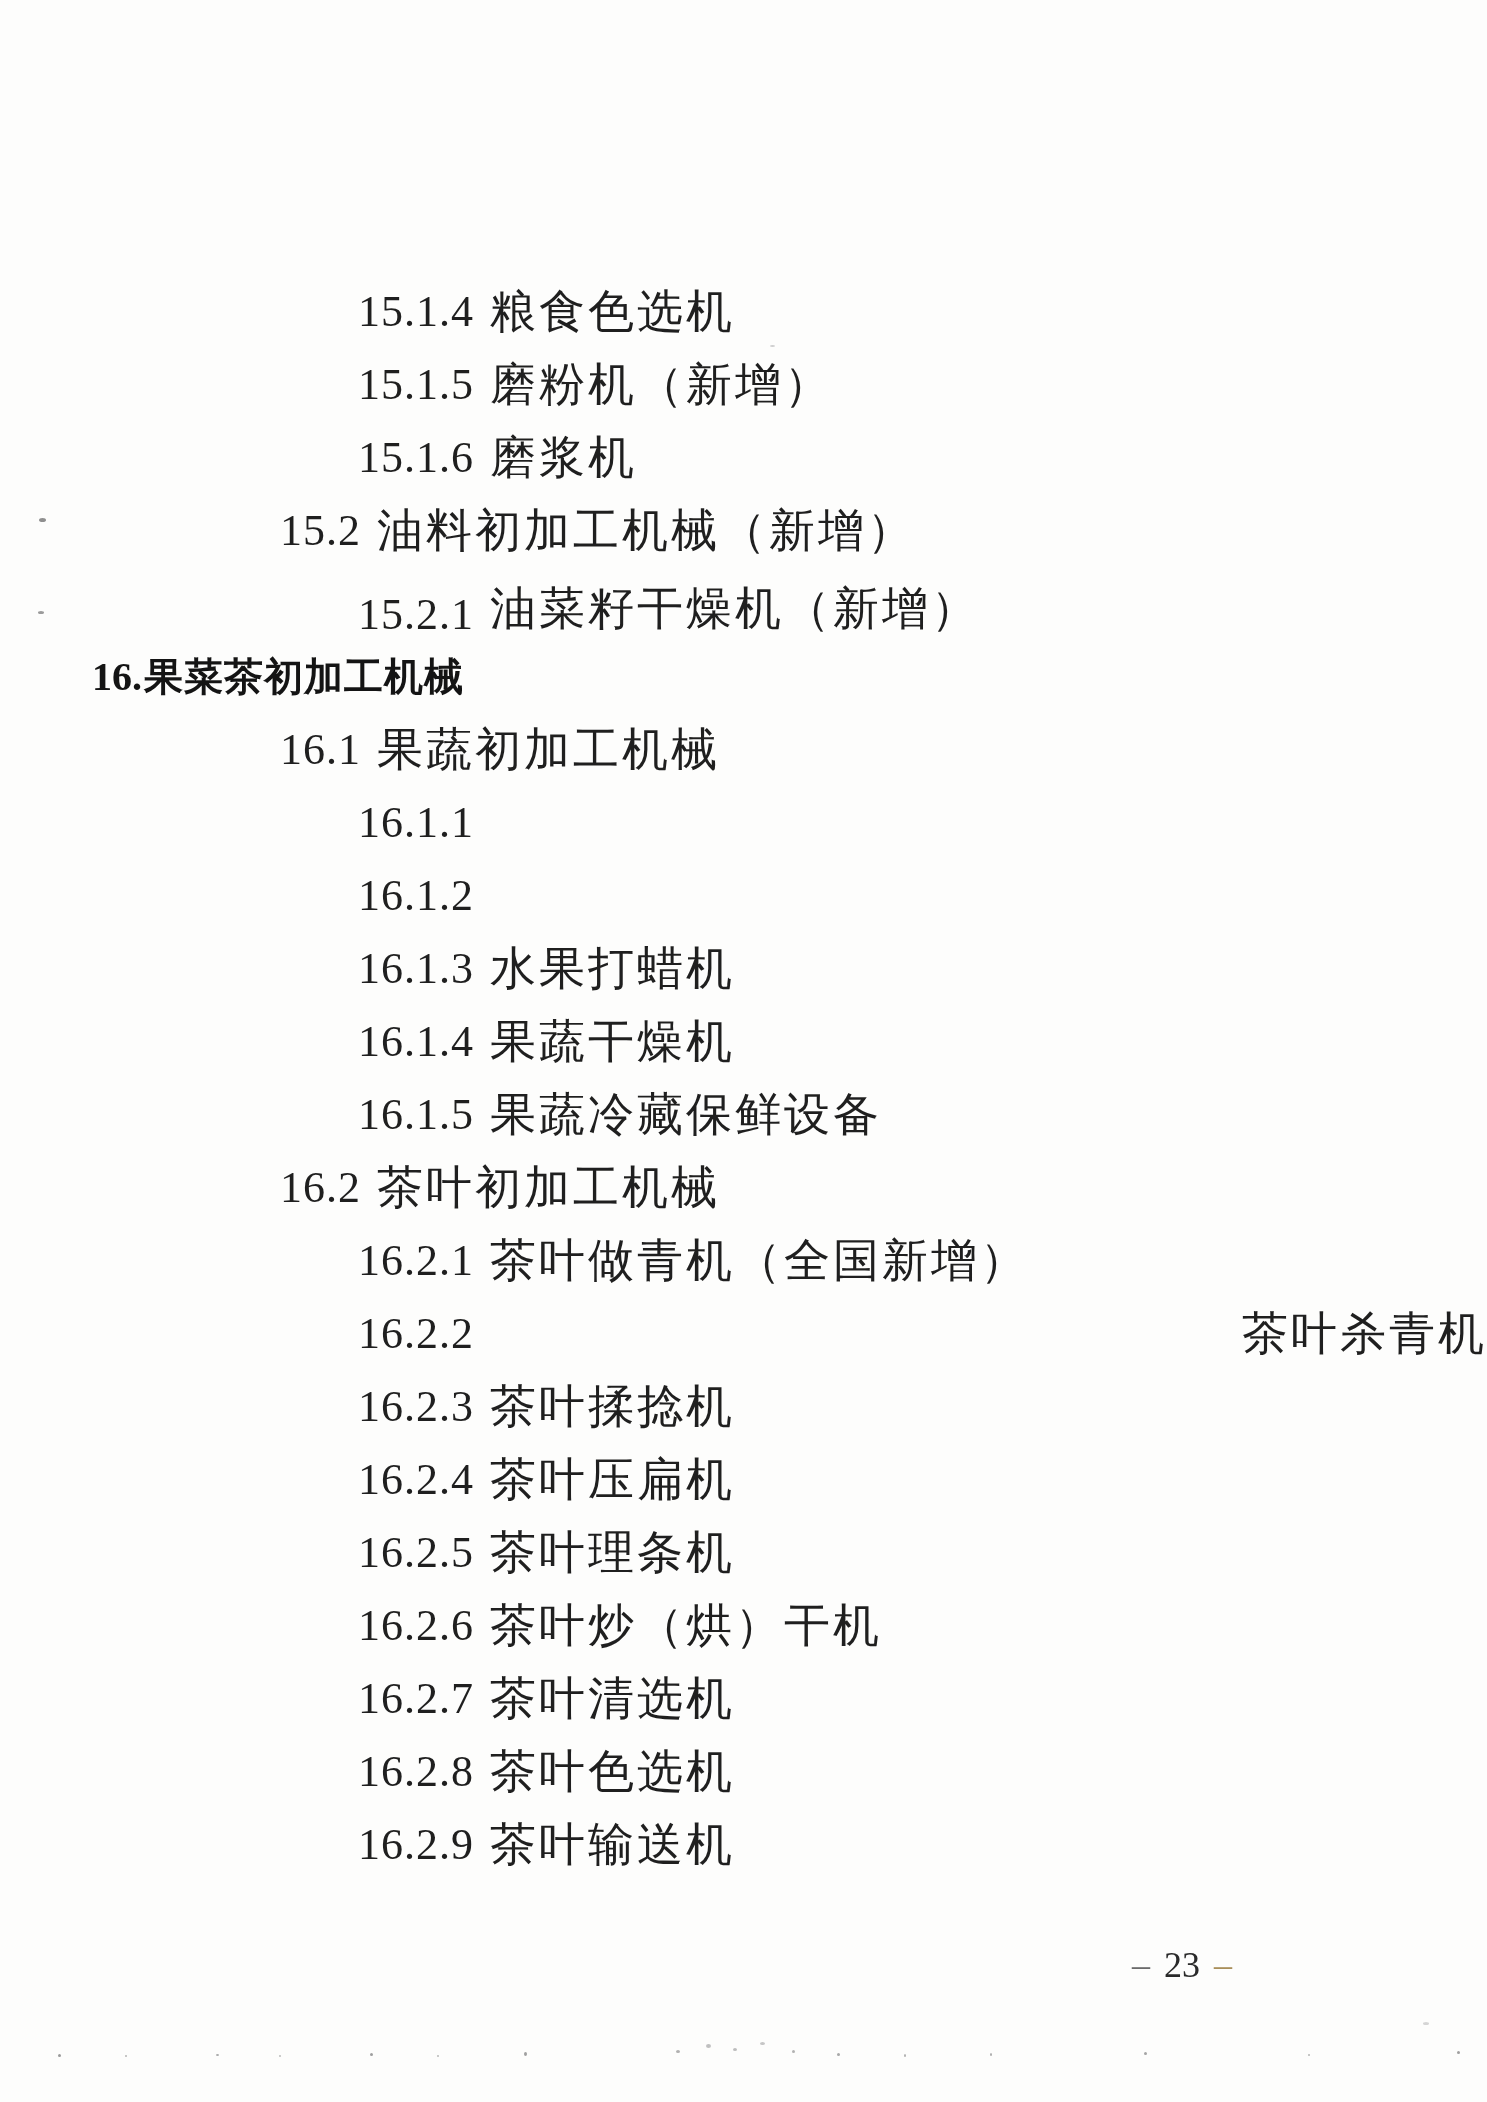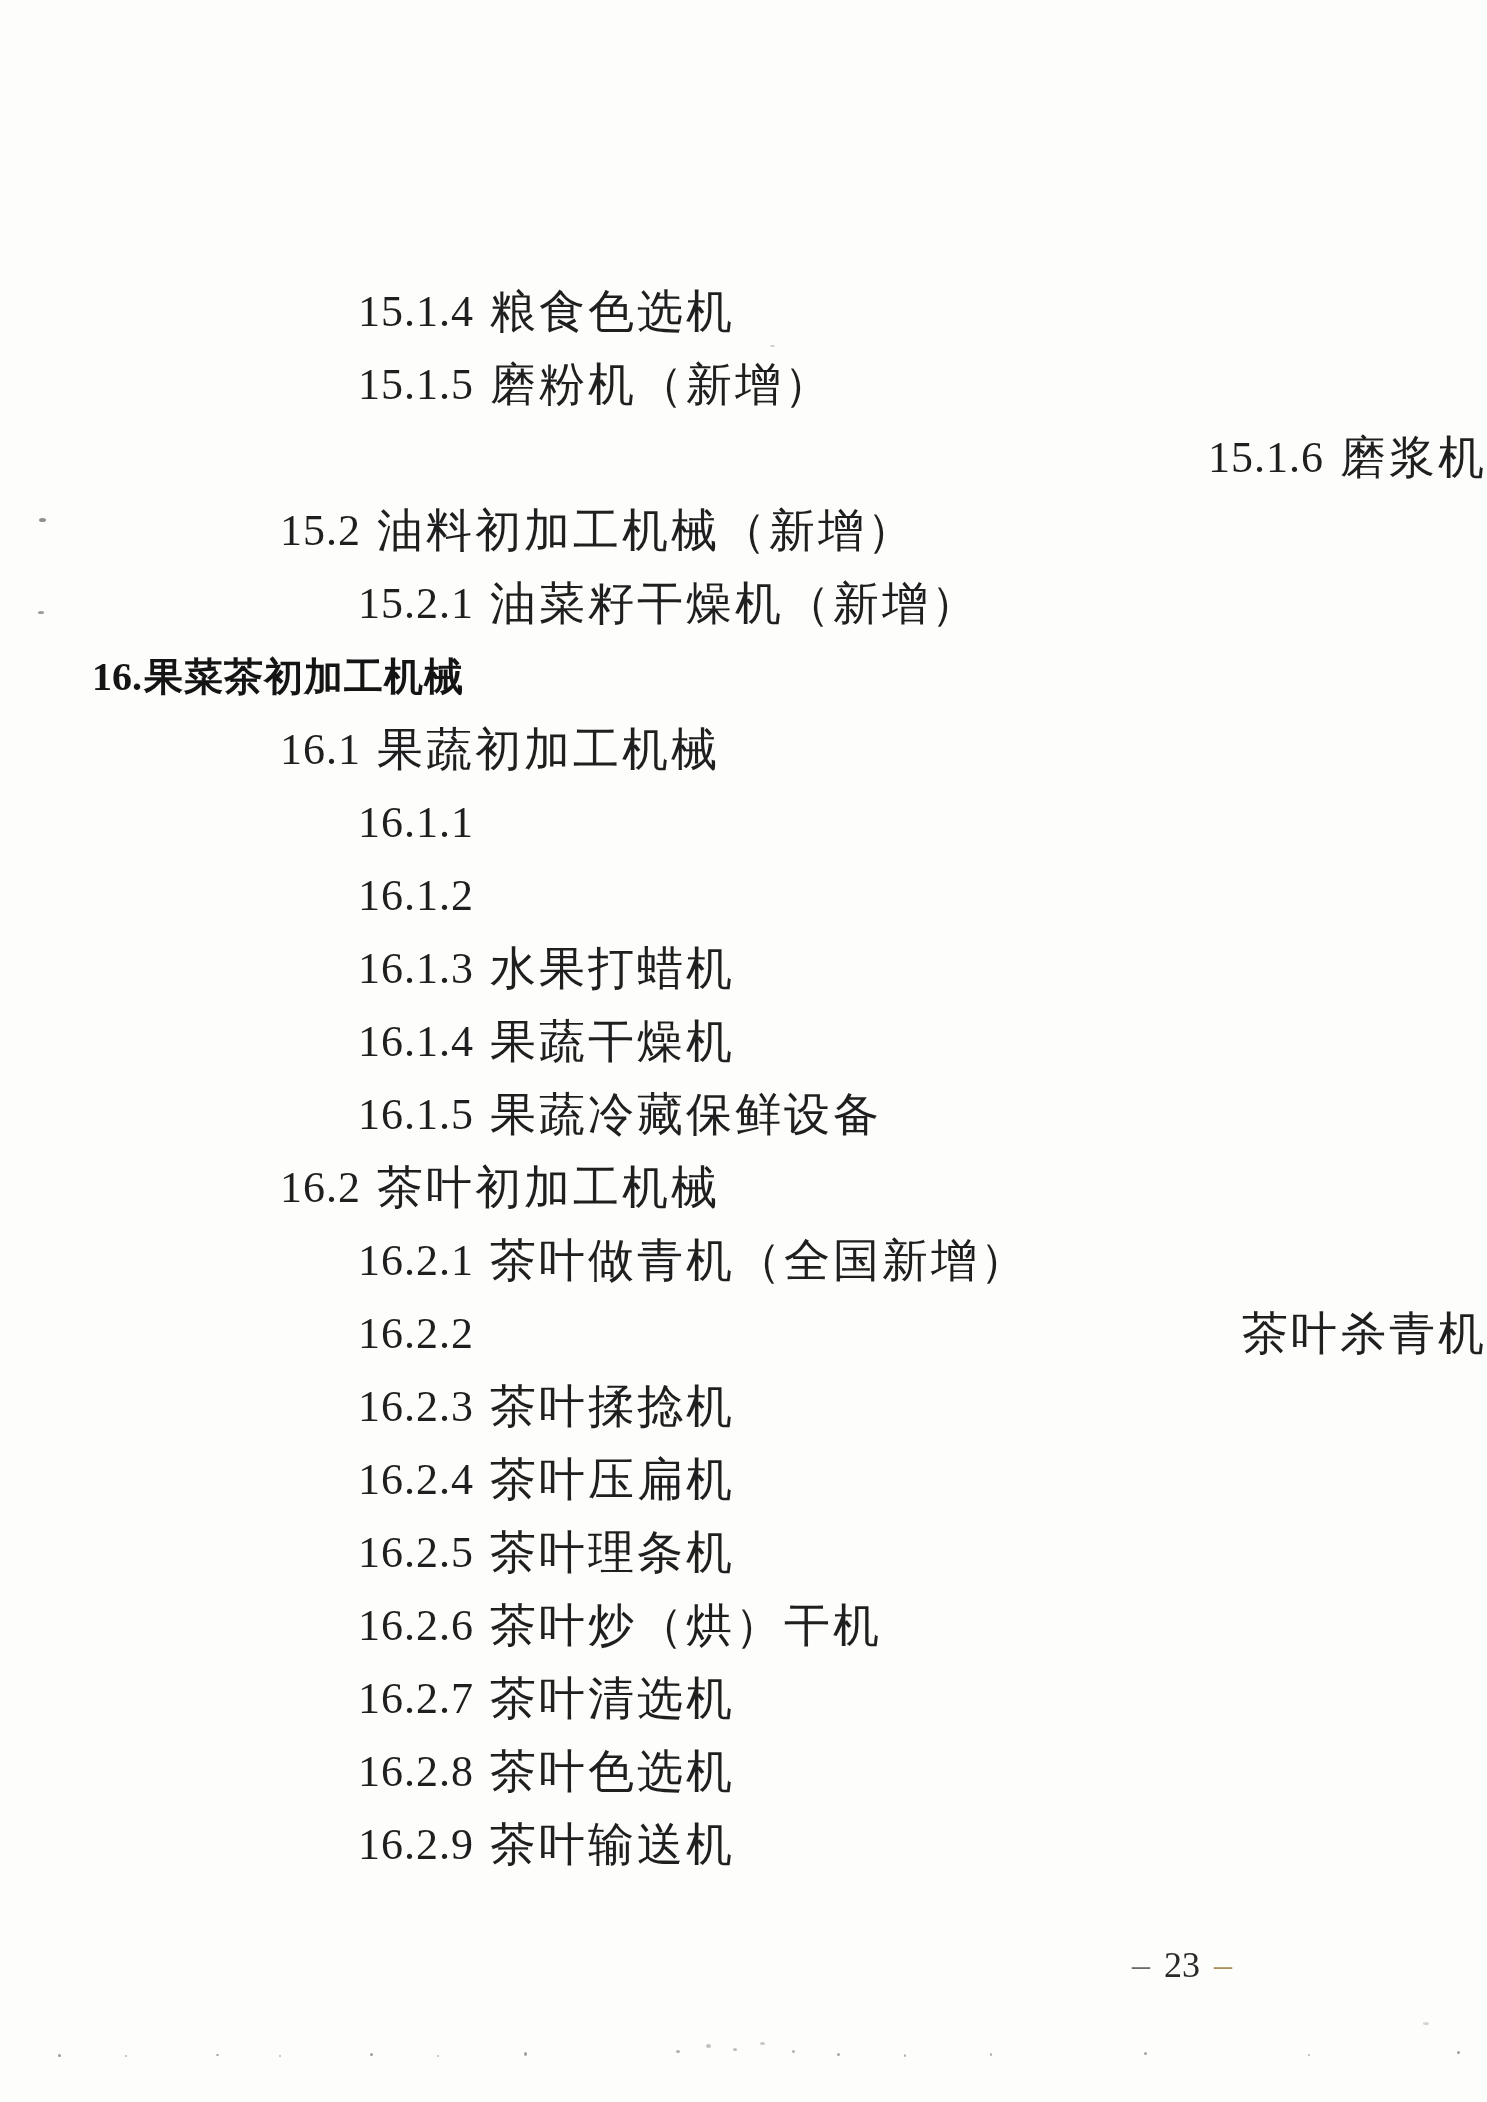--- a/index.html
+++ b/index.html
@@ -77,29 +77,29 @@
 
   <div id="doc-lines">
       <div class="doc-line lv3" style="top: 275px;">
       <span class="num">15.1.4</span>
       <span class="txt">粮食色选机</span>
     </div>
       <div class="doc-line lv3" style="top: 348px;">
       <span class="num">15.1.5</span>
       <span class="txt">磨粉机（新增）</span>
     </div>
-      <div class="doc-line lv3" style="top: 421px; justify-content: flex-end;">
+      <div class="doc-line lv3" style="top: 421px;">
       <span class="num">15.1.6</span>
       <span class="txt">磨浆机</span>
     </div>
       <div class="doc-line lv2" style="top: 494px;">
       <span class="num">15.2</span>
       <span class="txt">油料初加工机械（新增）</span>
     </div>
-      <div class="doc-line lv3" style="top: 567px;">
+      <div class="doc-line lv3" style="top: 567px; align-items: flex-end;">
       <span class="num">15.2.1</span>
       <span class="txt">油菜籽干燥机（新增）</span>
     </div>
       <div class="doc-line lv1 heading" style="top: 640px;">
       <span class="num">16.</span>
       <span class="txt">果菜茶初加工机械</span>
     </div>
       <div class="doc-line lv2" style="top: 713px;">
       <span class="num">16.1</span>
       <span class="txt">果蔬初加工机械</span>

